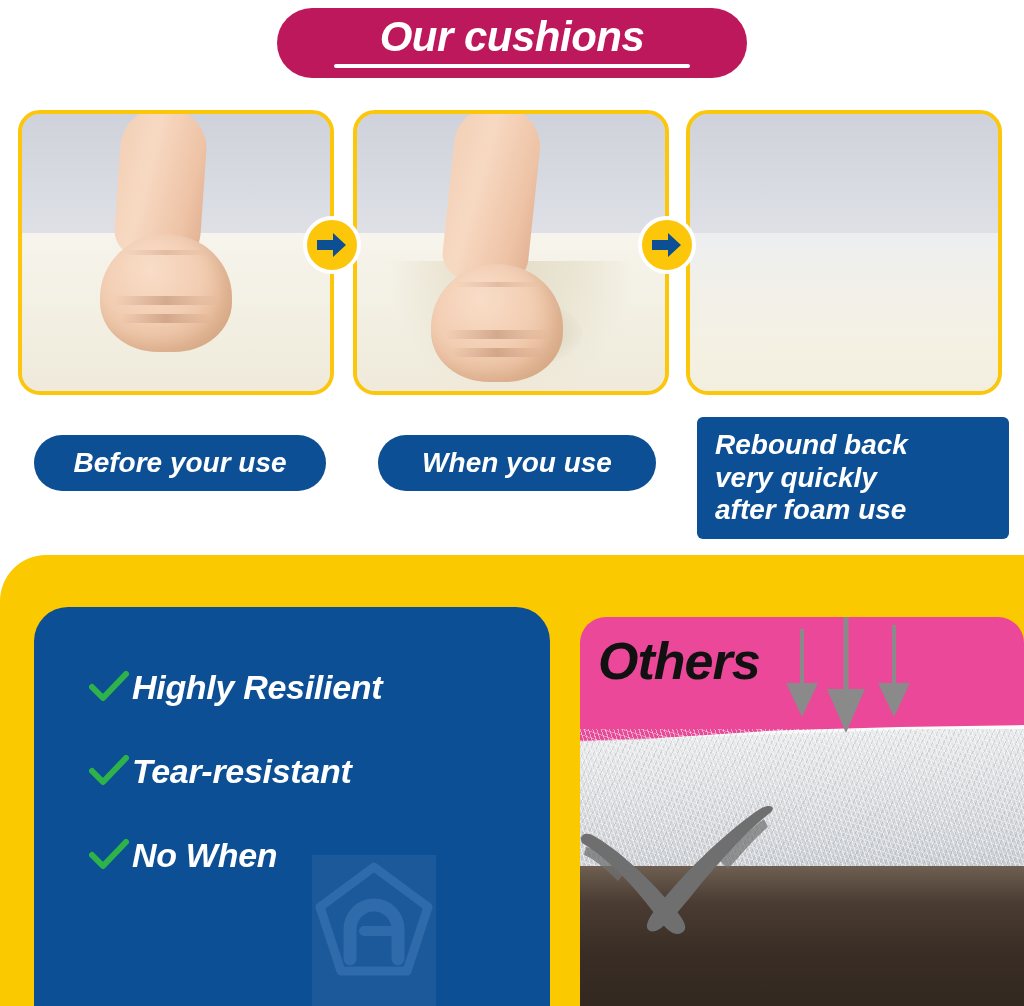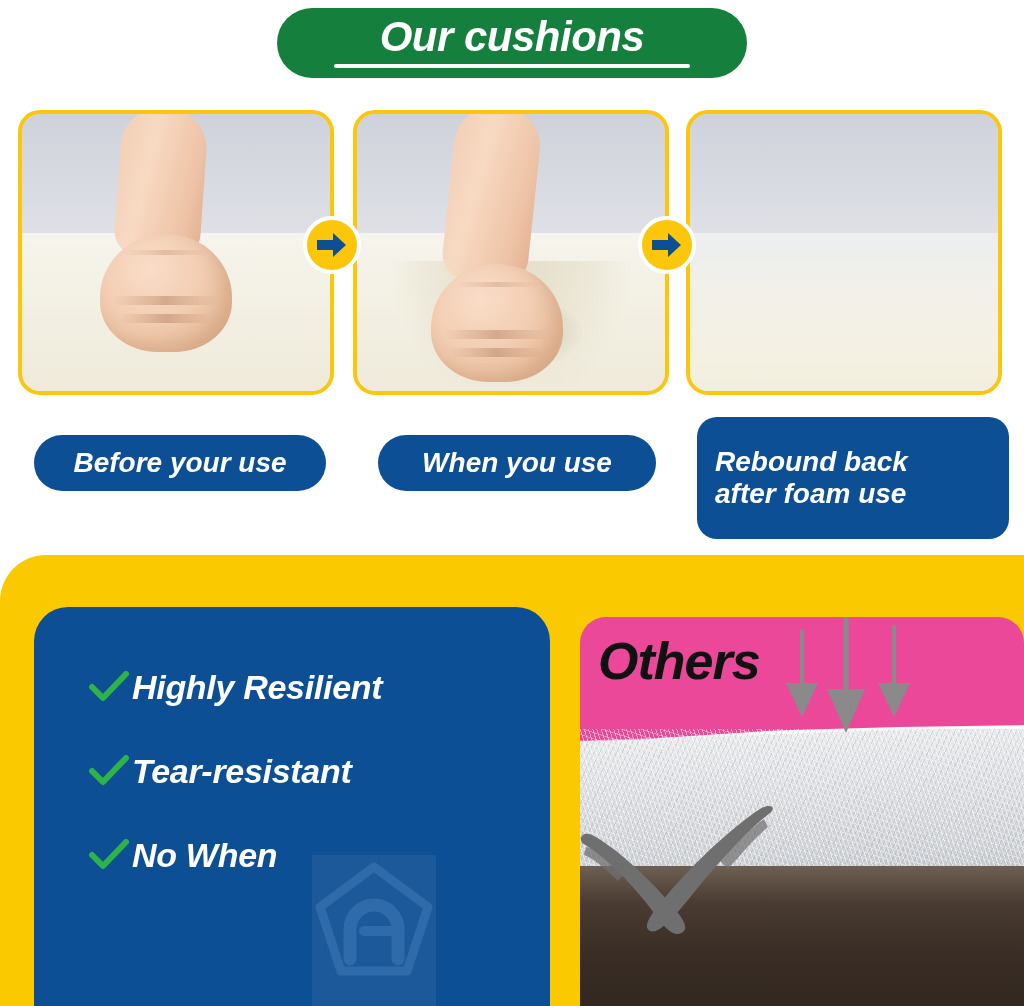--- a/index.html
+++ b/index.html
@@ -8,21 +8,21 @@
     background:#ffffff;
     font-family:"Liberation Sans", sans-serif;
     overflow:hidden;
     position:relative;
   }
   #stage{position:relative;width:1024px;height:1006px;overflow:hidden;background:#fff;}
 
   
   .header-pill{
     position:absolute;left:277px;top:8px;width:470px;height:70px;
-    background:#15803d;border-radius:36px;
+    background:#be185d;border-radius:36px;
     display:flex;flex-direction:column;align-items:center;justify-content:center;
   }
   .header-pill .htext{
     color:#ffffff;font-size:42px;font-weight:bold;font-style:italic;
     letter-spacing:-0.5px;line-height:1;margin-top:-2px;
   }
   .header-underline{
     width:356px;height:4px;background:#ffffff;margin-top:6px;border-radius:2px;
   }
 
@@ -101,21 +101,21 @@
   .cap{
     position:absolute;background:#0d4f95;border-radius:30px;
     color:#fff;font-style:italic;font-weight:bold;
     display:flex;align-items:center;justify-content:center;
     text-align:center;line-height:1.16;
   }
   #cap1{left:34px;top:435px;width:292px;height:56px;font-size:28px;border-radius:28px;}
   #cap2{left:378px;top:435px;width:278px;height:56px;font-size:28px;border-radius:28px;}
   #cap3{
     left:697px;top:417px;width:312px;height:122px;font-size:28px;
-    border-radius:20px;flex-direction:column;align-items:flex-start;
+    border-radius:6px;flex-direction:column;align-items:flex-start;
     justify-content:center;padding-left:18px;box-sizing:border-box;text-align:left;
   }
   #cap3 span{display:block;}
 
   
   .yellow-band{
     position:absolute;left:0;top:555px;width:1024px;height:451px;
     background:#fbc900;border-top-left-radius:46px;
   }
 
@@ -234,20 +234,21 @@
     <div class="scene">
       <div class="wall"></div>
       <div class="foam flat"></div>
     </div>
   </div>
 
   <div class="cap" id="cap2">When you use</div>
   <div class="cap" id="cap1">Before your use</div>
   <div class="cap" id="cap3">
     <span>Rebound back</span>
+    <span>very  quickly</span>
     <span>after foam use</span>
   </div>
 
   <div class="yellow-band"></div>
 
   <div class="feature-card">
     <div class="feature-list">
 
       <div class="feature-row">
         <span class="check">

